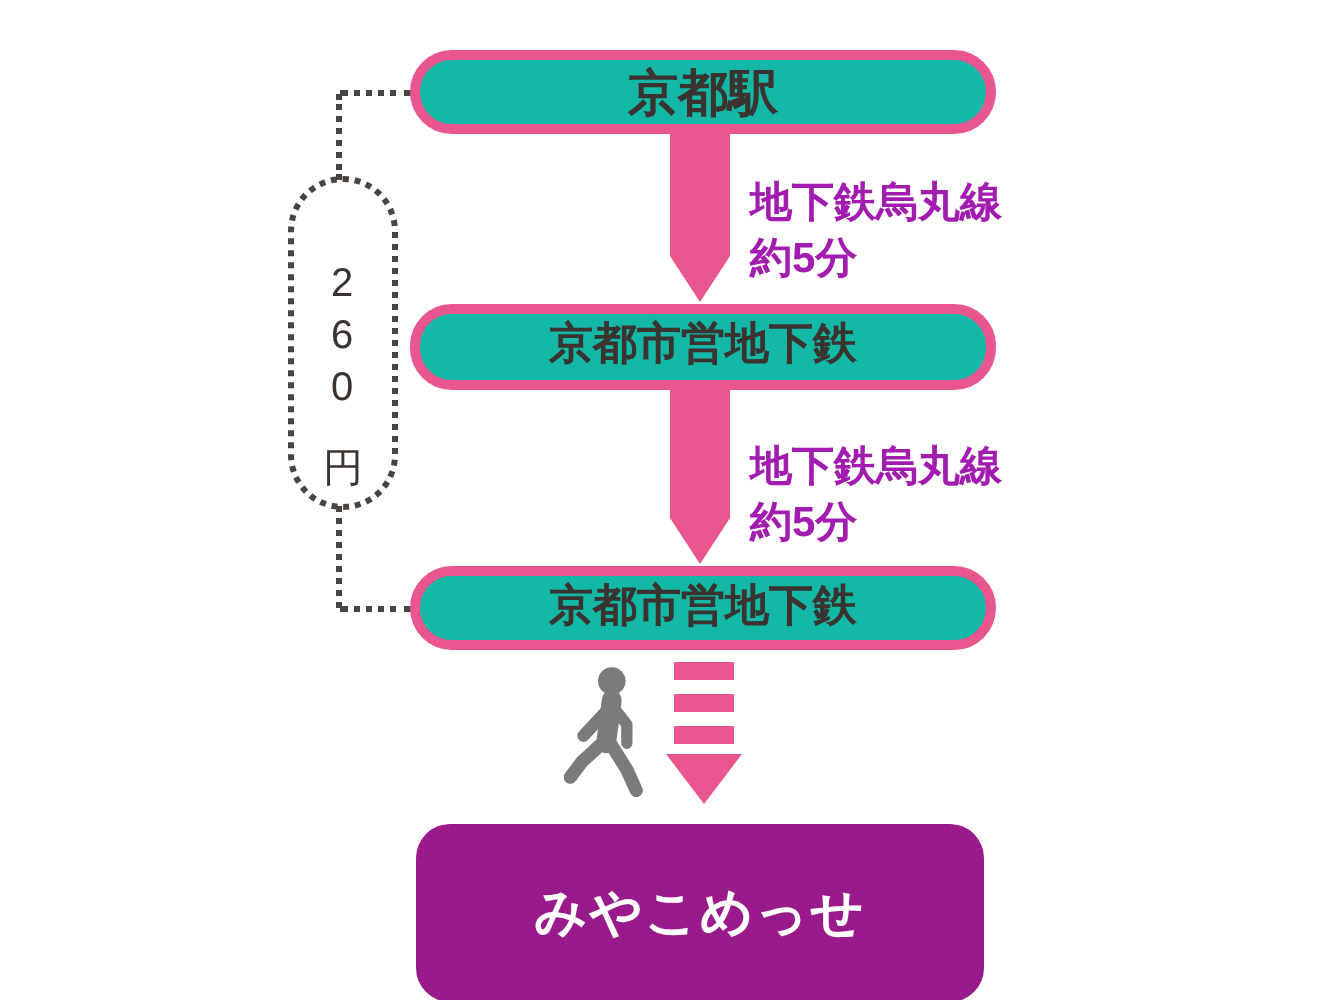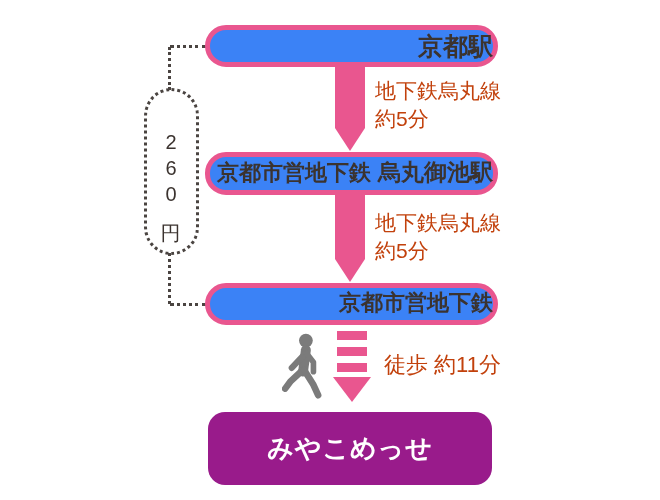--- a/index.html
+++ b/index.html
@@ -16,26 +16,26 @@
     overflow: hidden;
     color: #3B332F;
   }
 
   
   .station-box {
     position: absolute;
     left: 205px;
     width: 293px;
     box-sizing: border-box;
-    background: #3b82f6;
+    background: #14b8a6;
     border: 5px solid #E9568F;
     border-radius: 21px;
     display: flex;
     align-items: baseline;
-    justify-content: flex-end;
+    justify-content: center;
     gap: 7px;
     white-space: nowrap;
   }
   .station-box .prefix {
     font-size: 22px;
     font-weight: 700;
   }
   .station-box .name {
     font-size: 23px;
     font-weight: 700;
@@ -54,24 +54,25 @@
   #arrow1 { top: 66px;  height: 86px; }
   #arrow2 { top: 195px; height: 88px; }
   .pennant svg { display: block; width: 100%; height: 100%; }
   .pink-fill { fill: #E9568F; }
 
   
   .segment-label {
     position: absolute;
     left: 375px;
     font-size: 21px;
-    font-weight: 400;
+    font-weight: 700;
     line-height: 1.32;
-    color: #c2410c;
+    color: #a21caf;
     white-space: nowrap;
+    margin-top: 11px;
   }
   #seg1 { top: 77px; }
   #seg2 { top: 209px; }
   #seg3 {
     left: 384px;
     top: 350px;
     font-size: 22px;
   }
 
   
@@ -121,21 +122,21 @@
     height: 72px;
   }
   .dashed-arrow svg { display: block; width: 100%; height: 100%; }
 
   
   .destination-box {
     position: absolute;
     left: 208px;
     top: 412px;
     width: 284px;
-    height: 73px;
+    height: 89px;
     background: #991B8B;
     border-radius: 17px;
     display: flex;
     align-items: center;
     justify-content: center;
   }
   .destination-box .dest-name {
     color: #ffffff;
     font-size: 26px;
     font-weight: 700;
@@ -164,21 +165,20 @@
       <polygon class="pink-fill" points="2,0 32,0 32,62 17,85 2,62"></polygon>
     </svg>
   </div>
   <div class="segment-label" id="seg1">
     <div>地下鉄烏丸線</div>
     <div>約5分</div>
   </div>
 
   <div class="station-box" id="box2">
     <span class="prefix">京都市営地下鉄</span>
-    <span class="name">烏丸御池駅</span>
   </div>
 
   <div class="pennant" id="arrow2">
     <svg viewBox="0 0 34 88" preserveAspectRatio="none" aria-hidden="true">
       <polygon class="pink-fill" points="2,0 32,0 32,64 17,87 2,64"></polygon>
     </svg>
   </div>
   <div class="segment-label" id="seg2">
     <div>地下鉄烏丸線</div>
     <div>約5分</div>
@@ -203,19 +203,18 @@
   <div class="dashed-arrow">
     <svg viewBox="0 0 38 72" preserveAspectRatio="none" aria-hidden="true">
       <g class="pink-fill">
         <rect x="4" y="0" width="30" height="9"></rect>
         <rect x="4" y="16" width="30" height="9"></rect>
         <rect x="4" y="32" width="30" height="9"></rect>
         <polygon points="0,46 38,46 19,71"></polygon>
       </g>
     </svg>
   </div>
-  <div class="segment-label" id="seg3">徒歩 約11分</div>
 
   <div class="destination-box">
     <span class="dest-name">みやこめっせ</span>
   </div>
 
 </div>
 
 </body></html>

